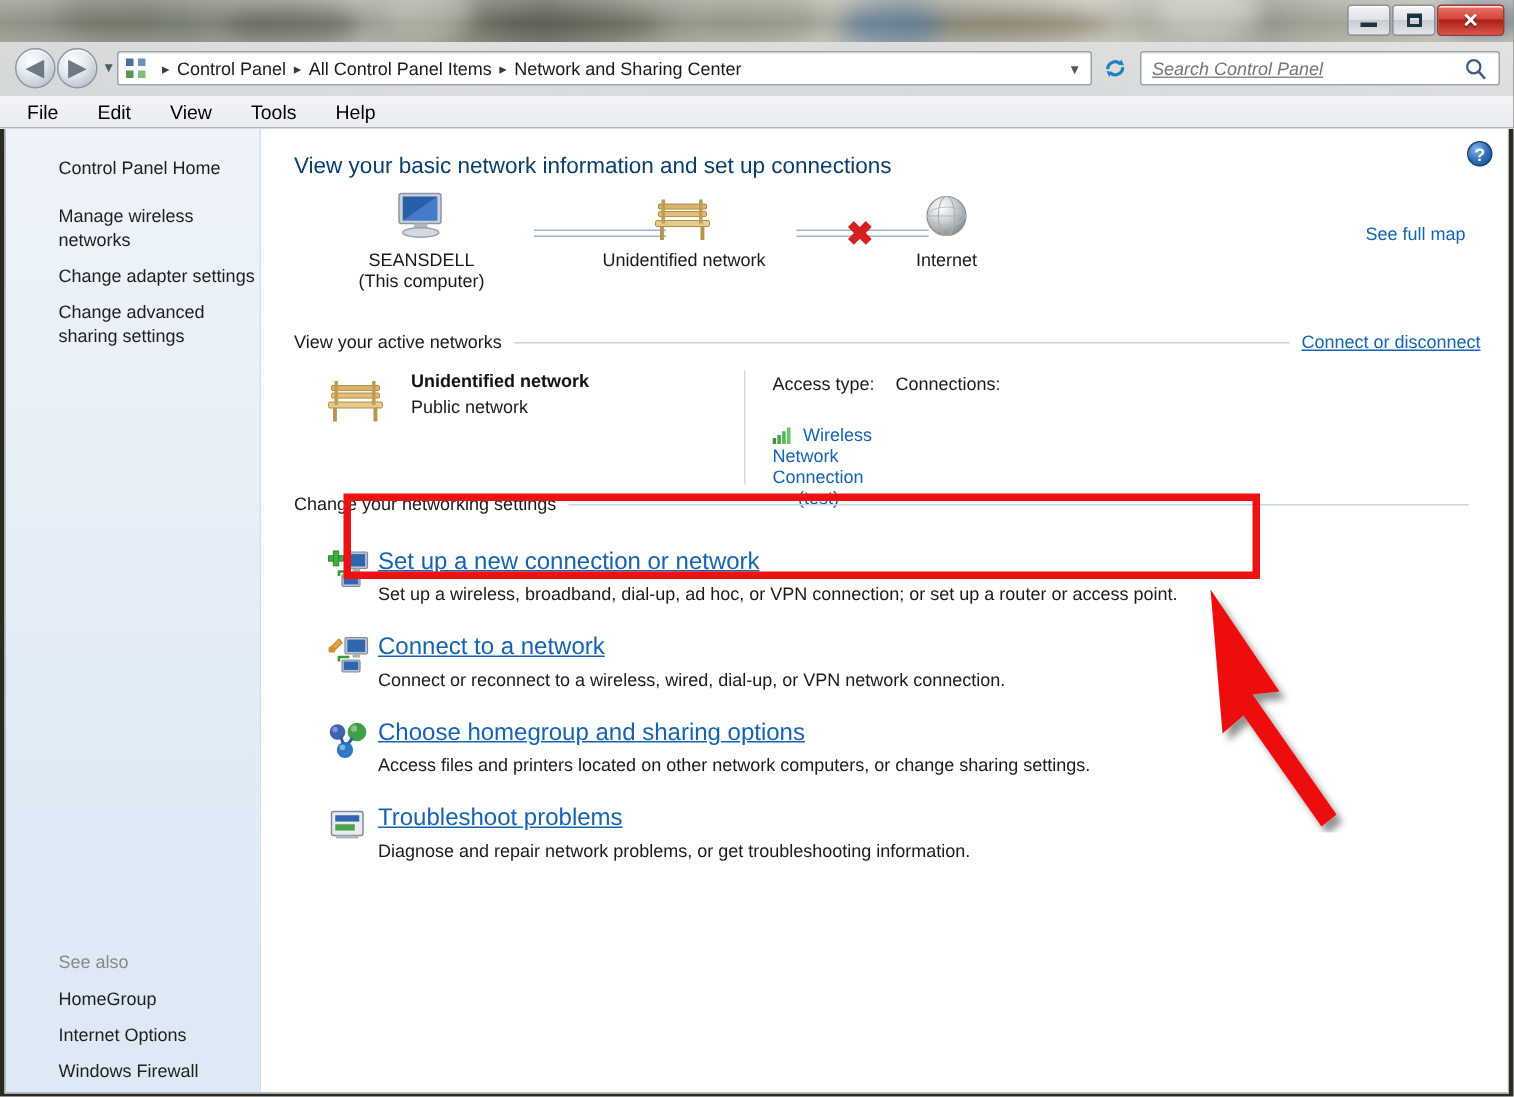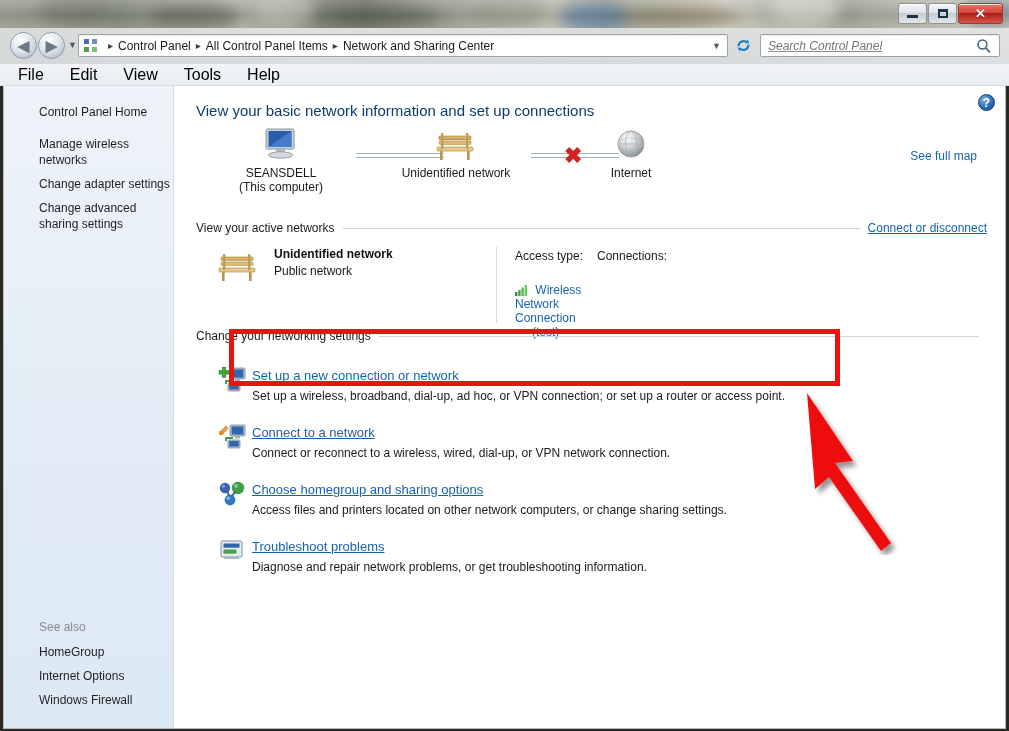--- a/index.html
+++ b/index.html
@@ -119,21 +119,21 @@
     text-decoration: underline;
   }
 
   
   #menubar {
     position: absolute; left: 0; top: 64px; width: 1009px; height: 22px;
     background: linear-gradient(180deg,#f2f4f6,#e9edf1);
     display: flex; align-items: center; padding-left: 14px;
     border-bottom: 1px solid #d8dde2;
   }
-  .menuitem { font-size: 16px; color: #000; margin-right: 18px; padding: 1px 4px; }
+  .menuitem { font-size: 13px; color: #000; margin-right: 18px; padding: 1px 4px; }
 
   
   #frame {
     position: absolute; left: 3px; top: 86px; width: 1003px; height: 643px;
     background: #fff; display: flex;
     border: 1px solid #b6bcc2; border-top: none;
   }
 
   
   #sidebar {
@@ -141,21 +141,21 @@
     background: linear-gradient(180deg,#eef3f9 0%,#e7eff7 35%,#dfeaf5 70%,#dceaf6 100%);
     border-right: 1px solid #d5dde5;
     padding: 14px 0 0 0;
   }
   .sb-link {
     font-size: 12px; color: #1f1f1f; padding: 4px 0 4px 35px; line-height: 16px;
   }
   .sb-link.head { color: #1f1f1f; margin-bottom: 8px; }
   .sb-link.two { padding-right: 16px; }
   #seealso {
-    position: absolute; left: 0; bottom: 16px; width: 100%;
+    position: absolute; left: 0; bottom: 2px; width: 100%;
   }
   .sb-label {
     font-size: 12px; color: #8a8a8a; padding: 3px 0 6px 35px;
   }
 
   
   #content {
     flex: 1; position: relative; background: #fff; padding: 16px 18px 0 22px;
     overflow: hidden;
   }
@@ -216,21 +216,21 @@
   #actright .v { font-size: 12px; color: #1a1a1a; }
   #actright .v a { color: #1563b0; text-decoration: none; }
 
   
   #tasks { margin-top: 10px; position: relative; }
   .task {
     display: flex; align-items: flex-start; padding: 7px 0 7px 22px; position: relative;
   }
   .task .ticon { width: 30px; flex: none; height: 30px; position: relative; }
   .task .tbody { padding-left: 4px; }
-  .task .tlink { font-size: 13px; color: #1563b0; }
+  .task .tlink { font-size: 16px; color: #1563b0; }
   .task .tdesc { font-size: 12px; color: #1a1a1a; margin-top: 5px; }
 
   #redbox {
     position: absolute; left: 229px; top: 329px; width: 611px; height: 57px;
     border: 5px solid #ee1111; z-index: 9; pointer-events: none;
   }
 
   
   #redarrow {
     position: absolute; left: 795px; top: 385px; width: 110px; height: 170px;

